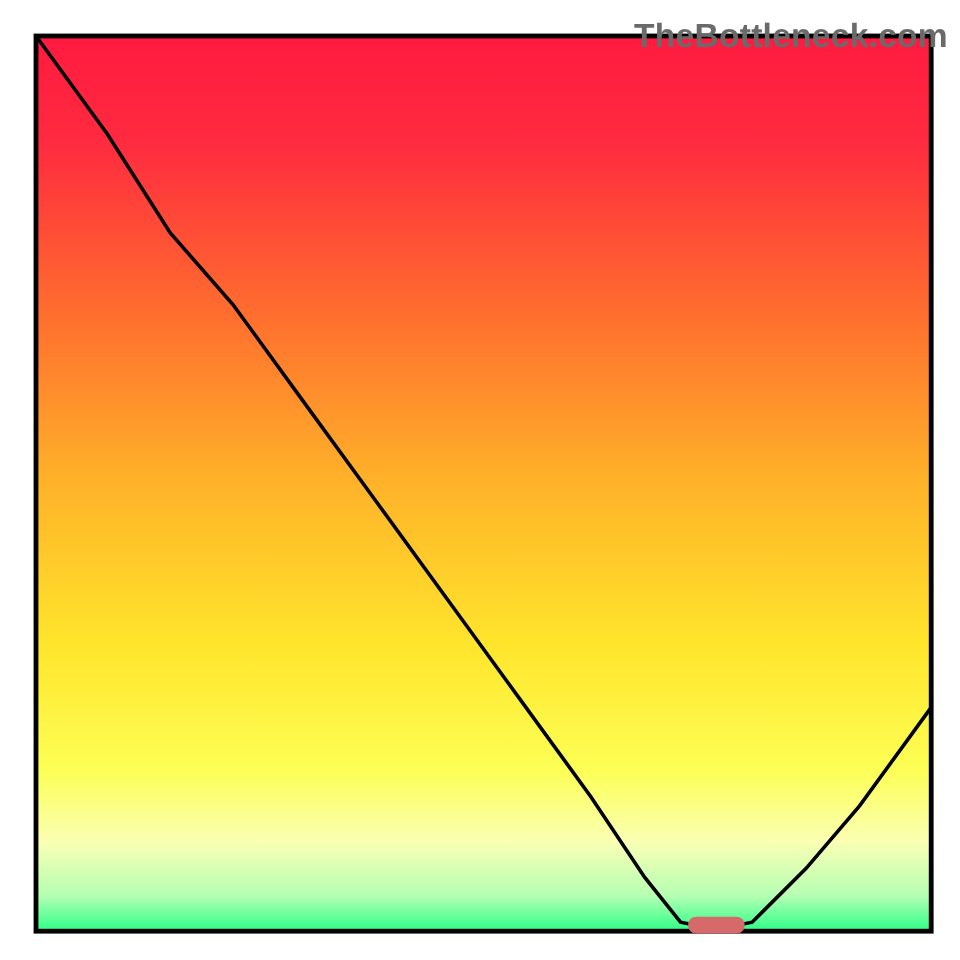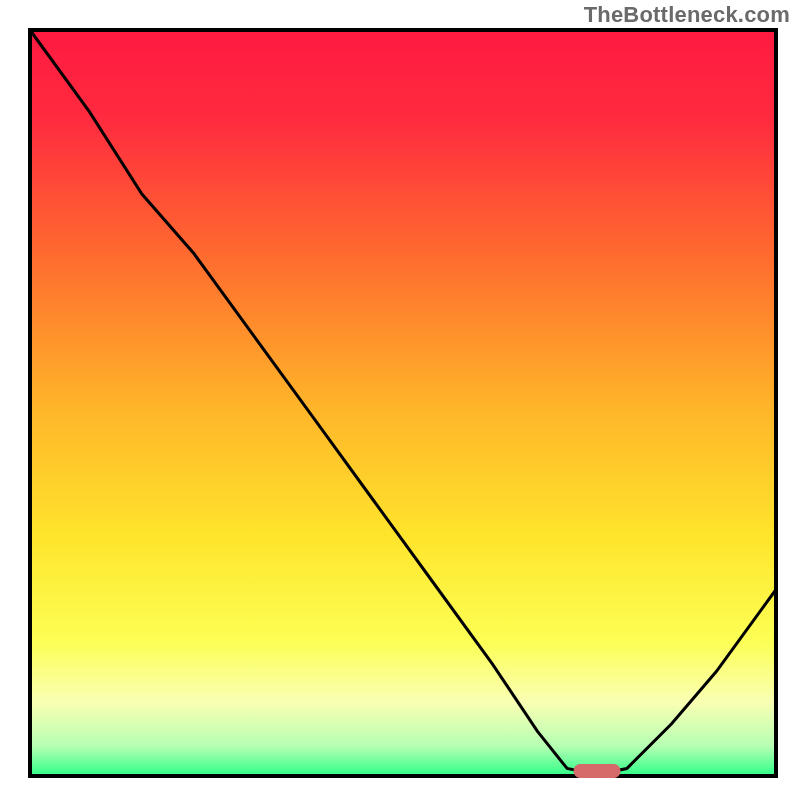--- a/index.html
+++ b/index.html
@@ -10,25 +10,25 @@
     background: #ffffff;
     overflow: hidden;
   }
   .container {
     position: relative;
     width: 800px;
     height: 800px;
   }
   .watermark {
     position: absolute;
-    top: 2px;
+    top: 14px;
     right: 10px;
     font-family: Arial, Helvetica, sans-serif;
     font-weight: 600;
-    font-size: 22px;
+    font-size: 28px;
     color: #6a6a6a;
     letter-spacing: 0.2px;
     z-index: 10;
   }
   svg.plot {
     position: absolute;
     left: 0;
     top: 0;
     width: 800px;
     height: 800px;

